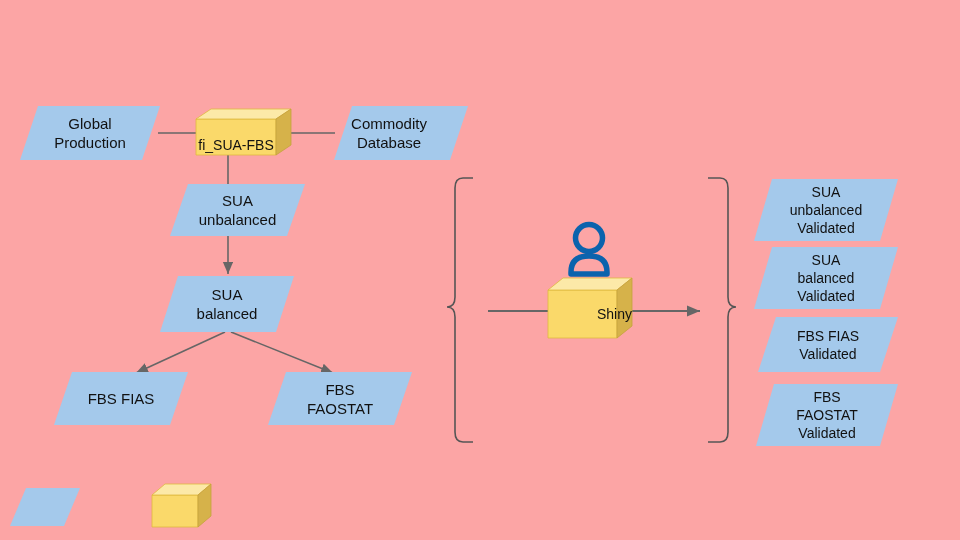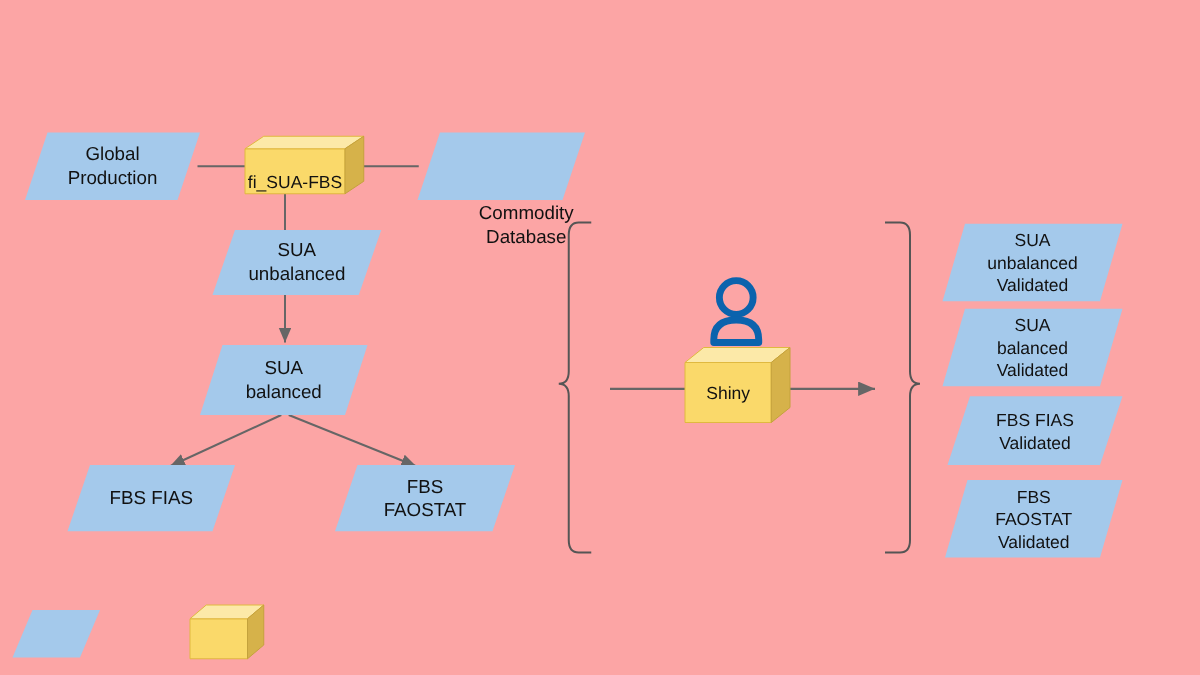--- a/index.html
+++ b/index.html
@@ -107,31 +107,31 @@
     </g>
 
     <g fill="none" stroke="#0b63ad" stroke-width="5.5">
       <circle cx="589" cy="238" r="13.5"></circle>
       <path d="M571,272 Q571,256 589,256 Q607,256 607,272 L607,274 L571,274 Z" stroke-linejoin="round"></path>
     </g>
   </svg>
 
   <div class="node-label" style="left:20px;  top:106px; width:140px; height:54px;">Global
 Production</div>
-  <div class="node-label" style="left:354px; top:106px; width:134px; height:54px;margin-top:47px;">Commodity
+  <div class="node-label" style="left:322px; top:106px; width:134px; height:54px;">Commodity
 Database</div>
   <div class="node-label cube-label" style="left:196px; top:119px; width:80px; height:52px;">fi_SUA-FBS</div>
   <div class="node-label" style="left:170px; top:184px; width:135px; height:52px;">SUA
 unbalanced</div>
   <div class="node-label" style="left:160px; top:276px; width:134px; height:56px;">SUA
 balanced</div>
   <div class="node-label" style="left:54px;  top:372px; width:134px; height:53px;">FBS FIAS</div>
   <div class="node-label" style="left:268px; top:372px; width:144px; height:53px;">FBS
 FAOSTAT</div>
-  <div class="node-label cube-label" style="left:548px; top:290px; width:69px; height:48px;">Shiny</div>
+  <div class="node-label cube-label" style="left:548px; top:290px; width:69px; height:48px;padding-left:32px;">Shiny</div>
 
   <div class="node-label small" style="left:754px; top:179px; width:144px; height:62px;">SUA
 unbalanced
 Validated</div>
   <div class="node-label small" style="left:754px; top:247px; width:144px; height:62px;">SUA
 balanced
 Validated</div>
   <div class="node-label small" style="left:758px; top:317px; width:140px; height:55px;">FBS FIAS
 Validated</div>
   <div class="node-label small" style="left:756px; top:384px; width:142px; height:62px;">FBS

